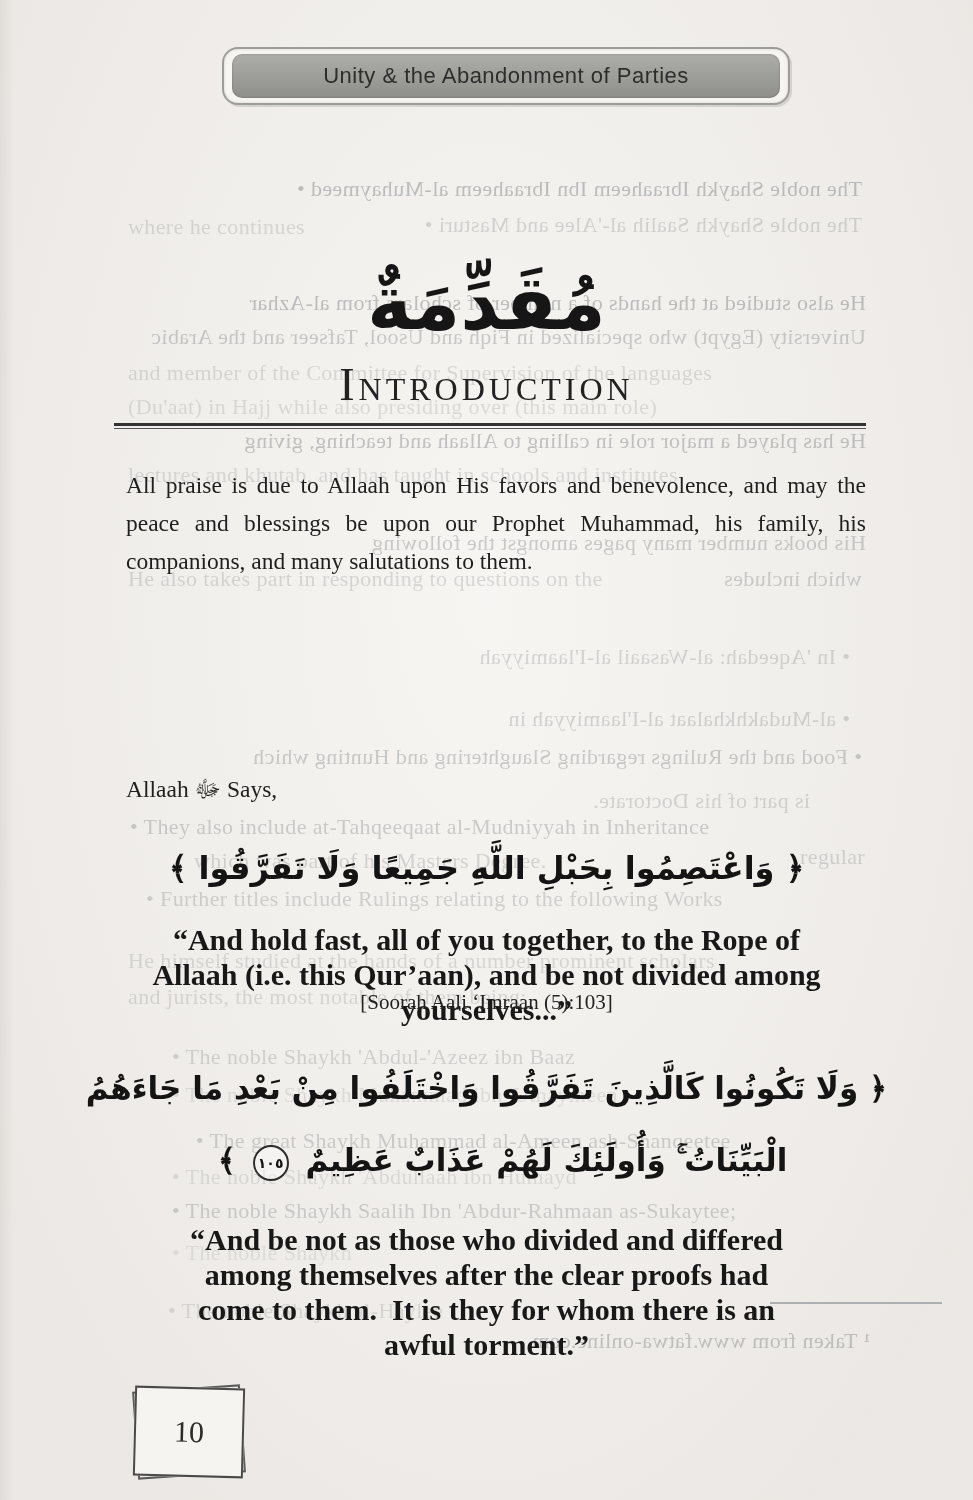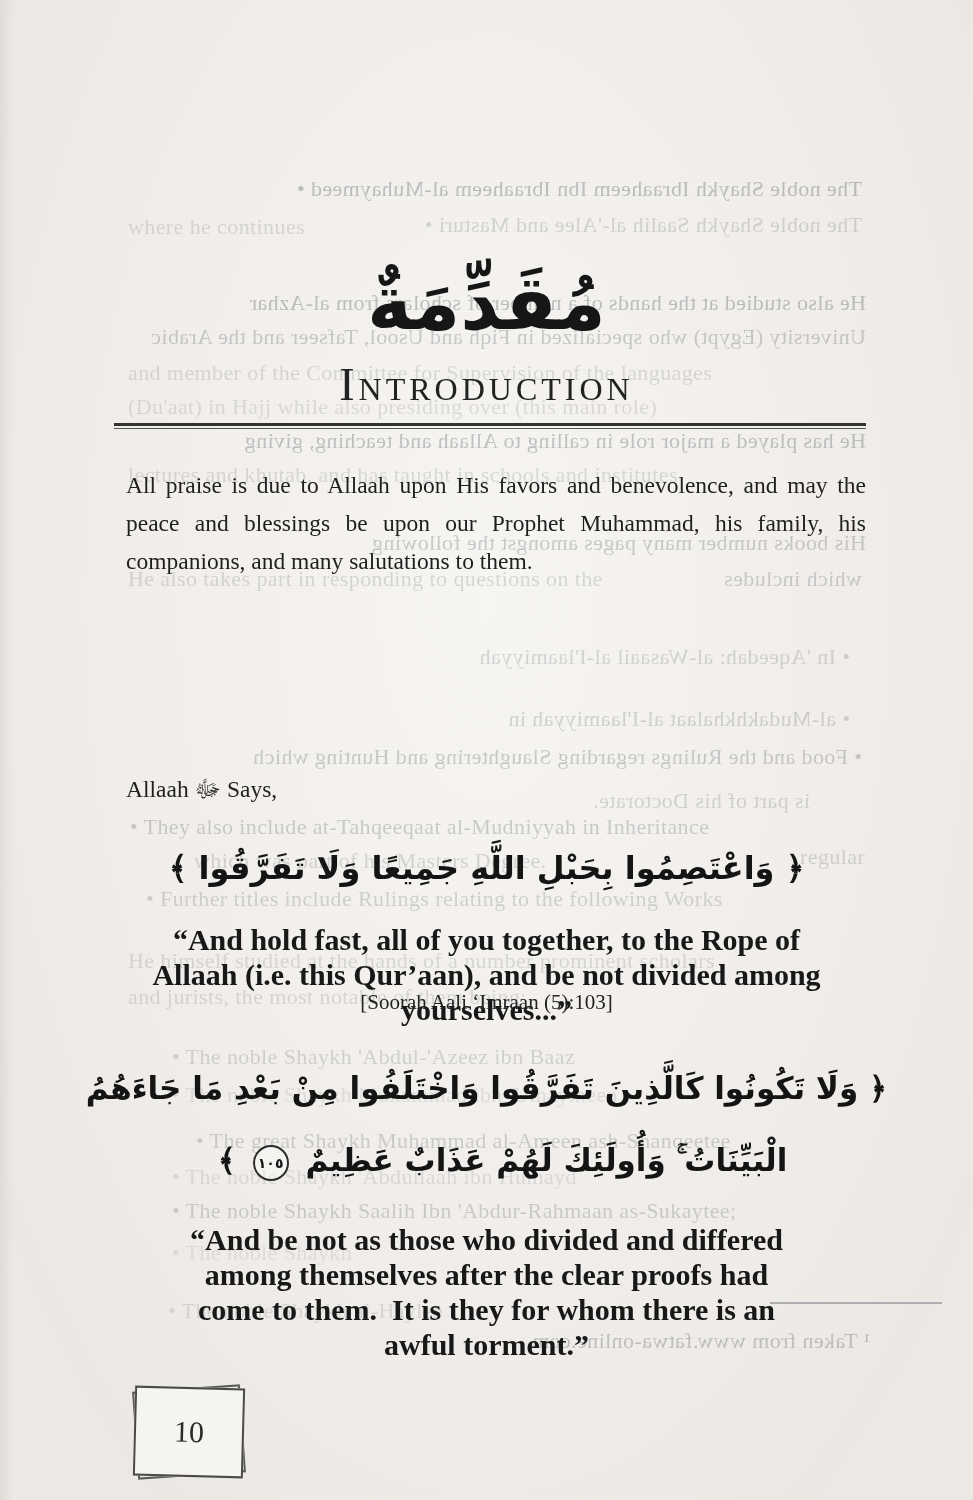--- a/index.html
+++ b/index.html
@@ -159,20 +159,25 @@
       <div class="ghost" style="top: 1082px; left: 172px; width: 700px; opacity: 0.16;">• The noble Shaykh Muhammad ibn 'Uthaymeen</div>
       <div class="ghost" style="top: 1128px; left: 172px; width: 720px; opacity: 0.3; margin-left: 24px;">• The great Shaykh Muhammad al-Ameen ash-Shanqeetee</div>
       <div class="ghost" style="top: 1164px; left: 172px; width: 700px; opacity: 0.18;">• The noble Shaykh 'Abdullaah ibn Humayd</div>
       <div class="ghost" style="top: 1198px; left: 172px; width: 730px; opacity: 0.3;">• The noble Shaykh Saalih Ibn 'Abdur-Rahmaan as-Sukaytee;</div>
       <div class="ghost" style="top: 1240px; left: 172px; width: 500px; opacity: 0.14;">• The noble Shaykh</div>
       <div class="ghost" style="top: 1298px; left: 168px; width: 600px; opacity: 0.2;">• The noble Shaykh al-Haylee</div>
       <div class="ghost mirrored" style="top: 1328px; left: 470px; width: 400px; opacity: 0.38;">¹ Taken from www.fatwa-online.com</div>
     </div>
   <div class="ghost-divider"></div>
 
+  <div class="header-pill-outer">
+    <div class="header-pill-inner">
+      <span>Unity &amp; the Abandonment of Parties</span>
+    </div>
+  </div>
 
   <div class="arabic-calligraphy" dir="rtl">مُقَدِّمَةٌ</div>
 
   <h1 class="title">Introduction</h1>
   <div class="title-rule"></div>
 
   <p class="body para1">All praise is due to Allaah upon His favors and benevolence, and may the peace and blessings be upon our Prophet Muhammad, his family, his companions, and many salutations to them.</p>
   <p class="body says">Allaah ﷻ Says,</p>
 
   <div class="arabic verse1" dir="rtl">﴿ وَاعْتَصِمُوا بِحَبْلِ اللَّهِ جَمِيعًا وَلَا تَفَرَّقُوا ﴾</div>

